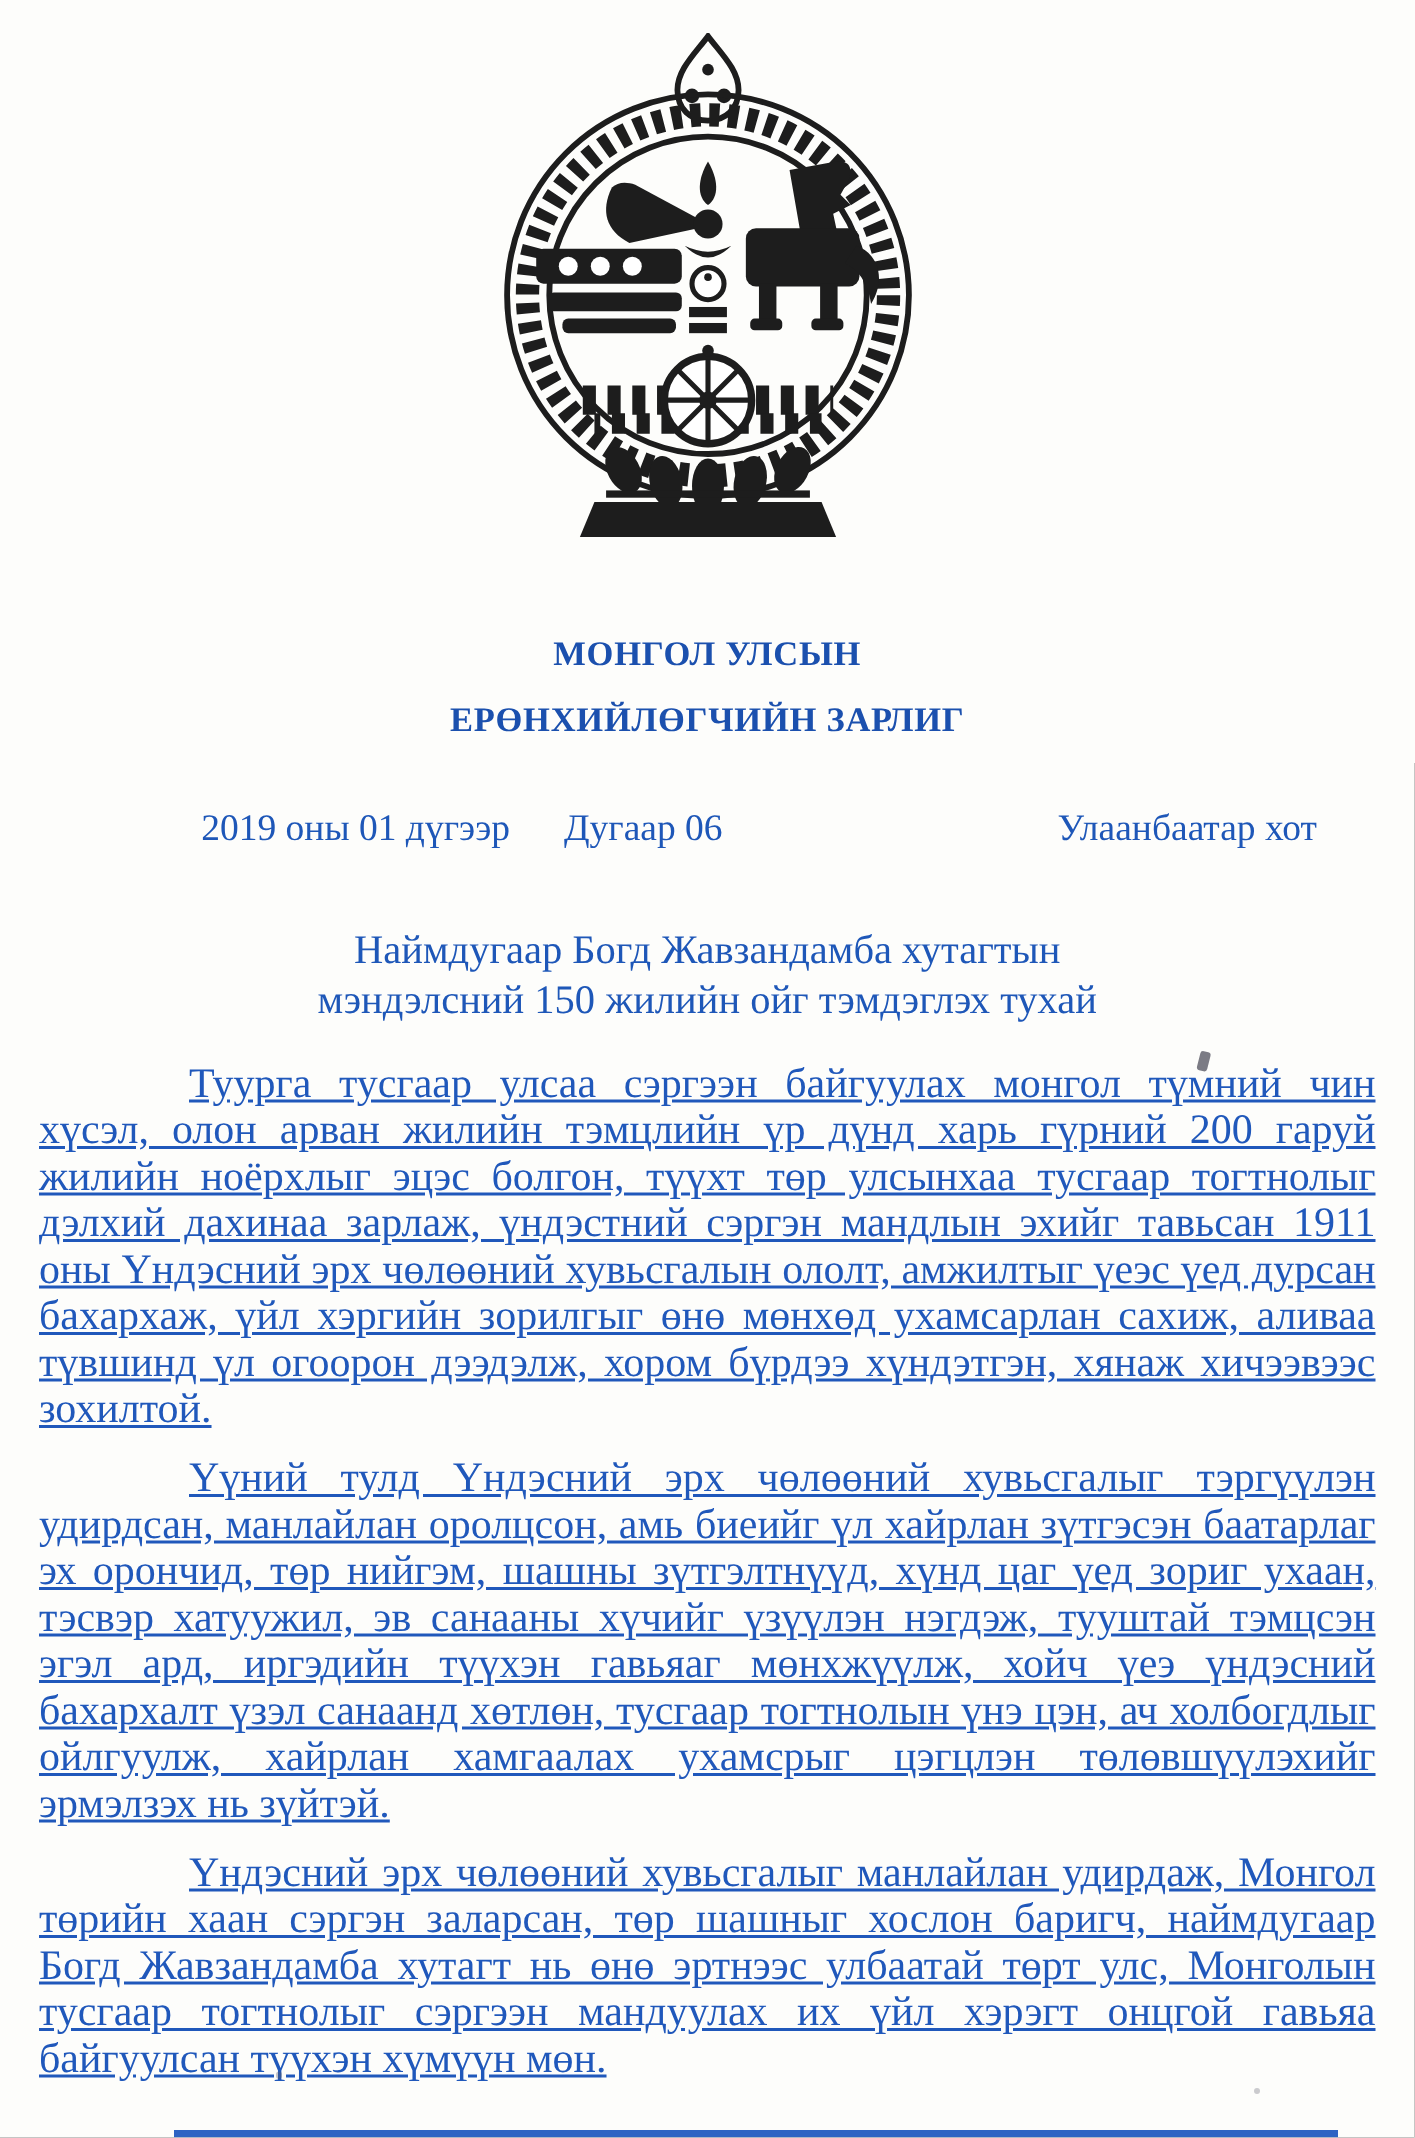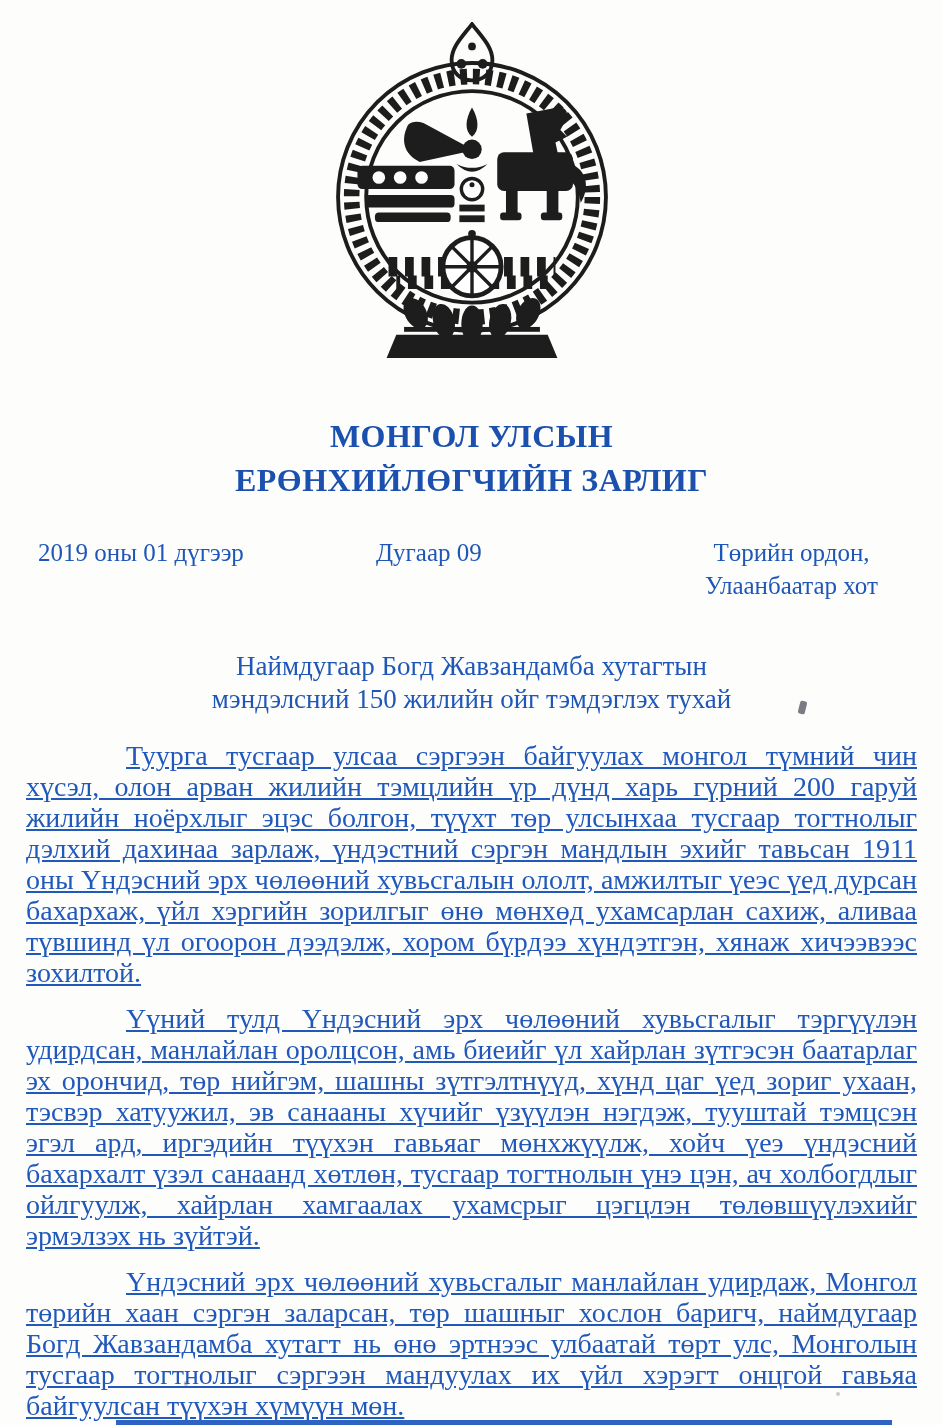--- a/index.html
+++ b/index.html
@@ -10,30 +10,30 @@
     background:#fdfdfb;
     font-family:"Liberation Serif","DejaVu Serif",serif;
     overflow:hidden;
   }
   .emblem-wrap { padding-top:22px; text-align:center; height:342px; }
   .emblem-wrap svg { display:inline-block; }
 
   .doc-title {
     margin:50px 0 0 0;
     text-align:center;
-    font-size:32px; line-height:44px; font-weight:bold;
+    font-size:23px; line-height:44px; font-weight:bold;
     color:#1b50ae; letter-spacing:0.5px;
   }
   .doc-title span { display:block; }
 
   .meta-row {
     display:flex; margin-top:34px;
     font-size:25px; line-height:33px; color:#1e57b8;
   }
-  .meta-col-date  { width:340px; padding-left:38px; box-sizing:border-box; text-align:left; }
+  .meta-col-date  { width:340px; padding-left:38px; box-sizing:border-box; text-align:right; }
   .meta-col-number{ width:220px; padding-left:36px; box-sizing:border-box; text-align:left; }
   .meta-col-place { flex:1; padding-left:110px; padding-right:30px; box-sizing:border-box; text-align:center; }
   .meta-row span { display:block; }
 
   .subject {
     margin:48px 0 16px 0;
     text-align:center; font-weight:normal;
     font-size:27px; line-height:33px; color:#1e57b8;
   }
   .subject span { display:block; }
@@ -127,24 +127,23 @@
   <h1 class="doc-title">
     <span>МОНГОЛ УЛСЫН</span>
     <span>ЕРӨНХИЙЛӨГЧИЙН ЗАРЛИГ</span>
   </h1>
 
   <div class="meta-row">
     <div class="meta-col-date">
       <span>2019 оны 01 дүгээр</span>
     </div>
     <div class="meta-col-number">
-      <span>Дугаар 09</span>
+      <span>Дугаар 06</span>
     </div>
     <div class="meta-col-place">
-      <span>Төрийн ордон,</span>
       <span>Улаанбаатар хот</span>
     </div>
   </div>
 
   <h2 class="subject">
     <span>Наймдугаар Богд Жавзандамба хутагтын</span>
     <span>мэндэлсний 150 жилийн ойг тэмдэглэх тухай</span>
   </h2>
 
   <div class="body-text">

